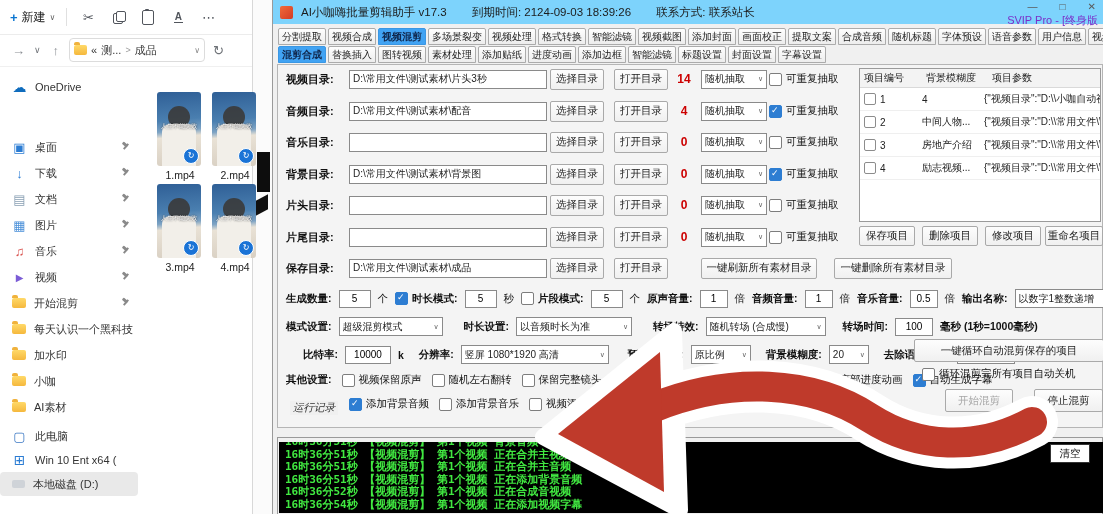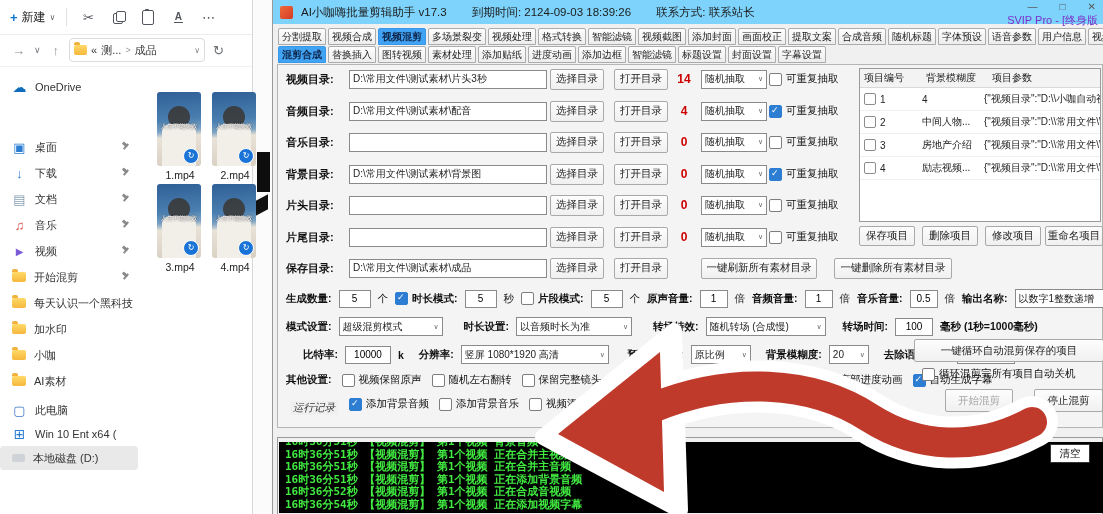--- a/index.html
+++ b/index.html
@@ -197,20 +197,25 @@
           <span class="slabel">下载</span>
           <span class="pin show"></span>
         </div>
 
         <div class="side-item">
           <span class="sicon" data-icon="document"></span>
           <span class="slabel">文档</span>
           <span class="pin show"></span>
         </div>
 
+        <div class="side-item">
+          <span class="sicon" data-icon="pictures"></span>
+          <span class="slabel">图片</span>
+          <span class="pin show"></span>
+        </div>
 
         <div class="side-item">
           <span class="sicon" data-icon="music"></span>
           <span class="slabel">音乐</span>
           <span class="pin show"></span>
         </div>
 
         <div class="side-item">
           <span class="sicon" data-icon="video"></span>
           <span class="slabel">视频</span>

